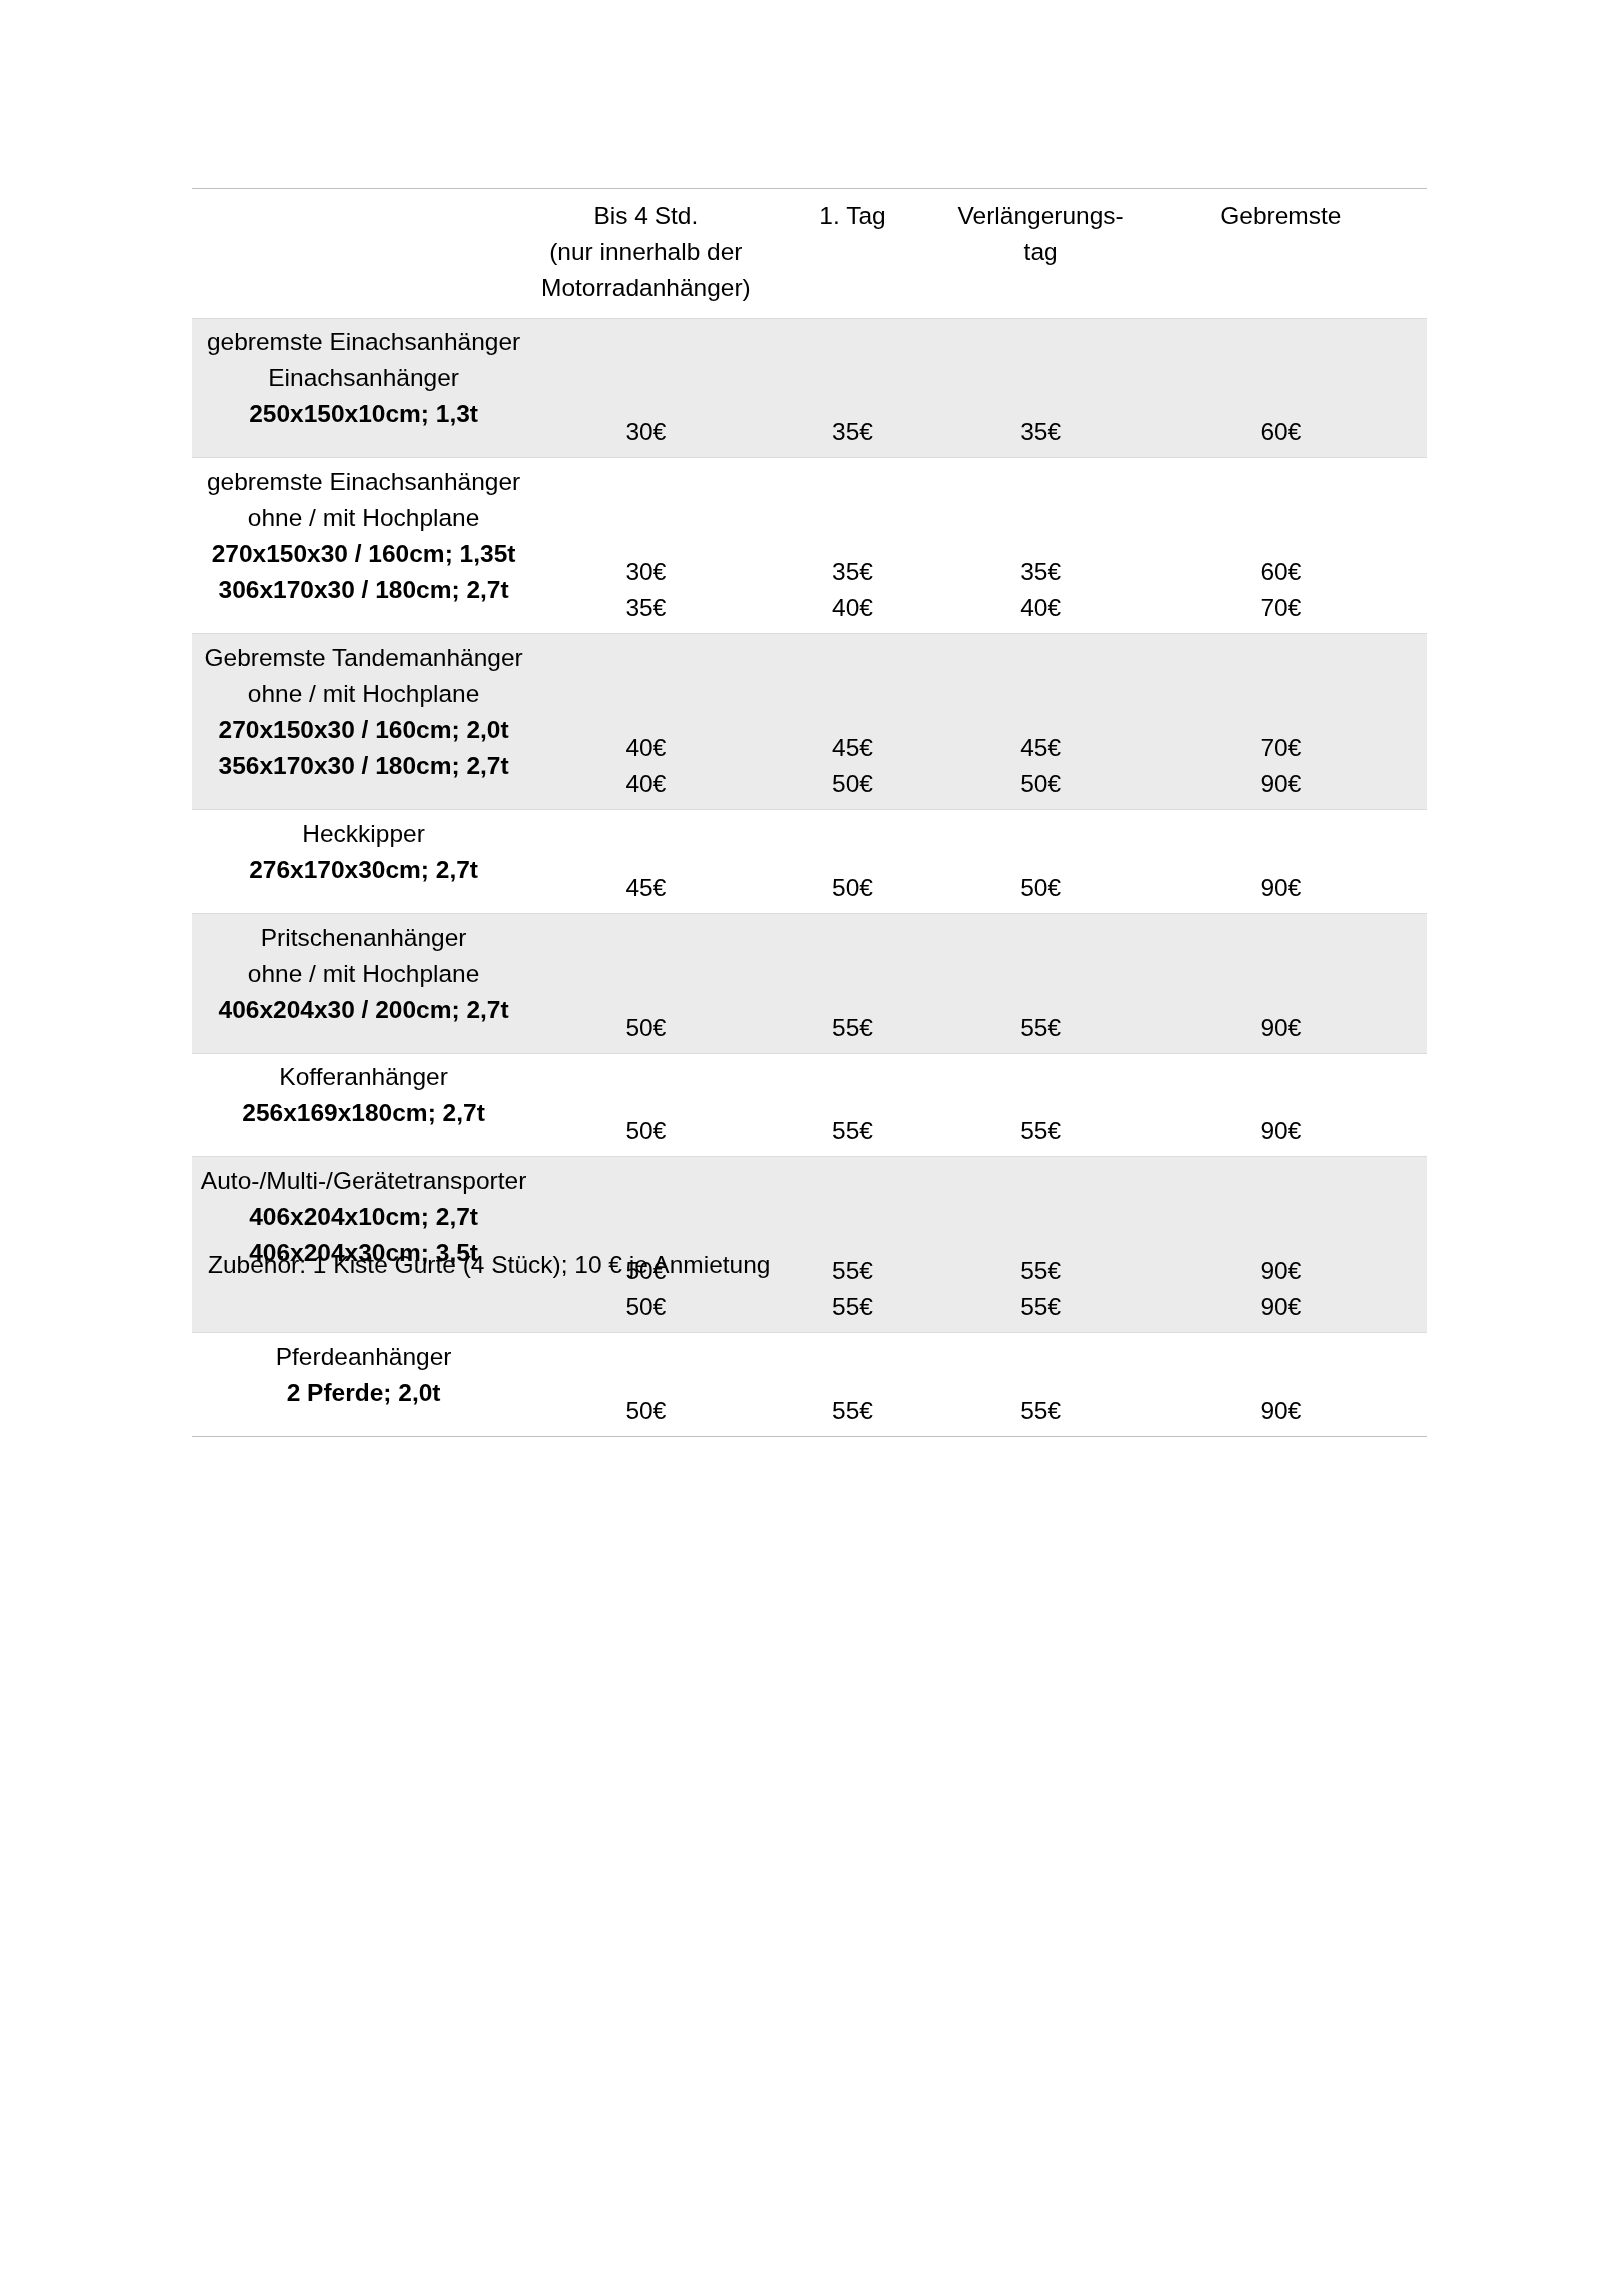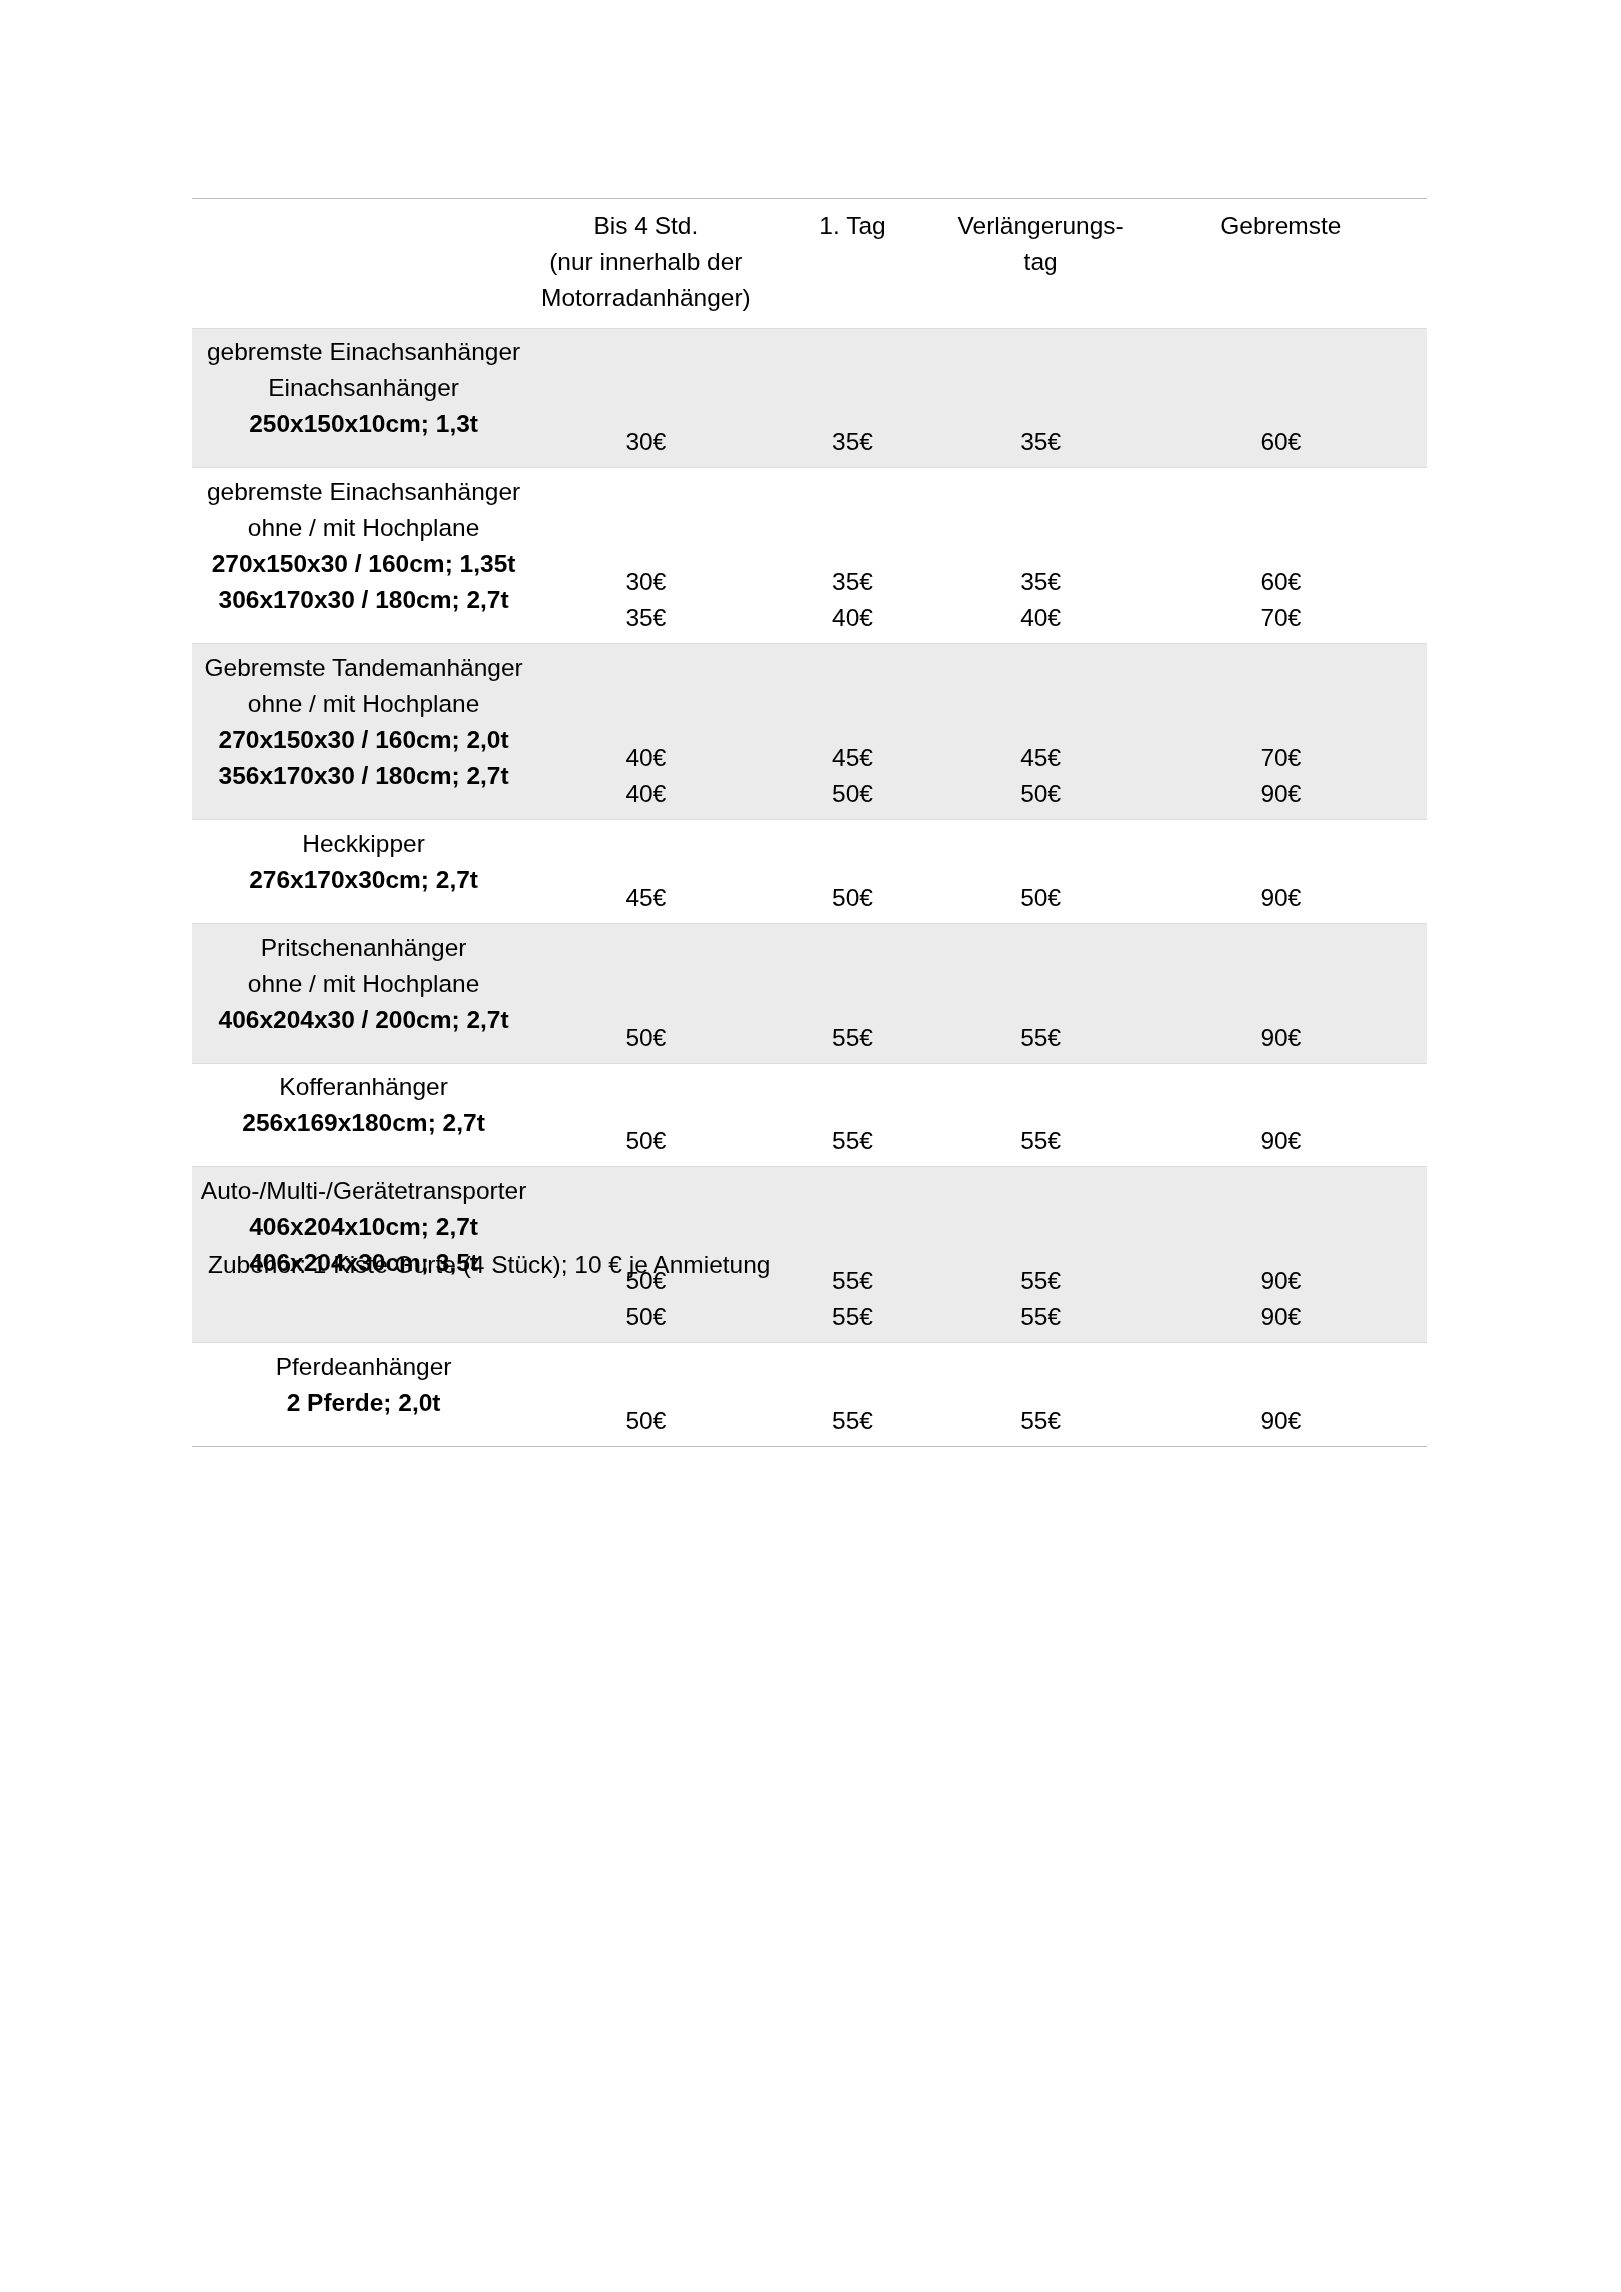--- a/index.html
+++ b/index.html
@@ -19,21 +19,21 @@
     position: relative;
     width: 1621px;
     height: 2293px;
     box-sizing: border-box;
     padding: 0;
     overflow: hidden;
   }
   .content {
     position: absolute;
     left: 192px;
-    top: 198px;
+    top: 188px;
     width: 1235px;
   }
 
   table.pricing {
     border-collapse: collapse;
     width: 1235px;
     table-layout: fixed;
     font-size: 24.5px;
     line-height: 36px;
   }

